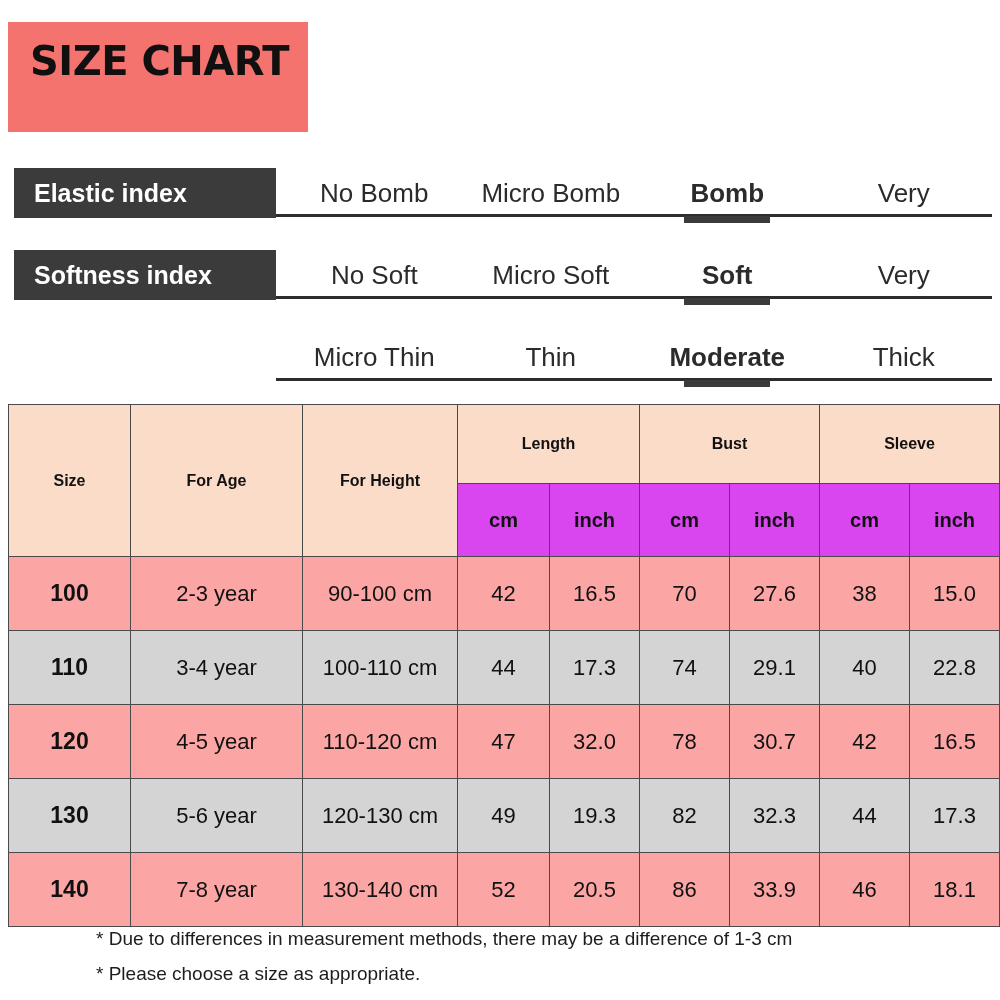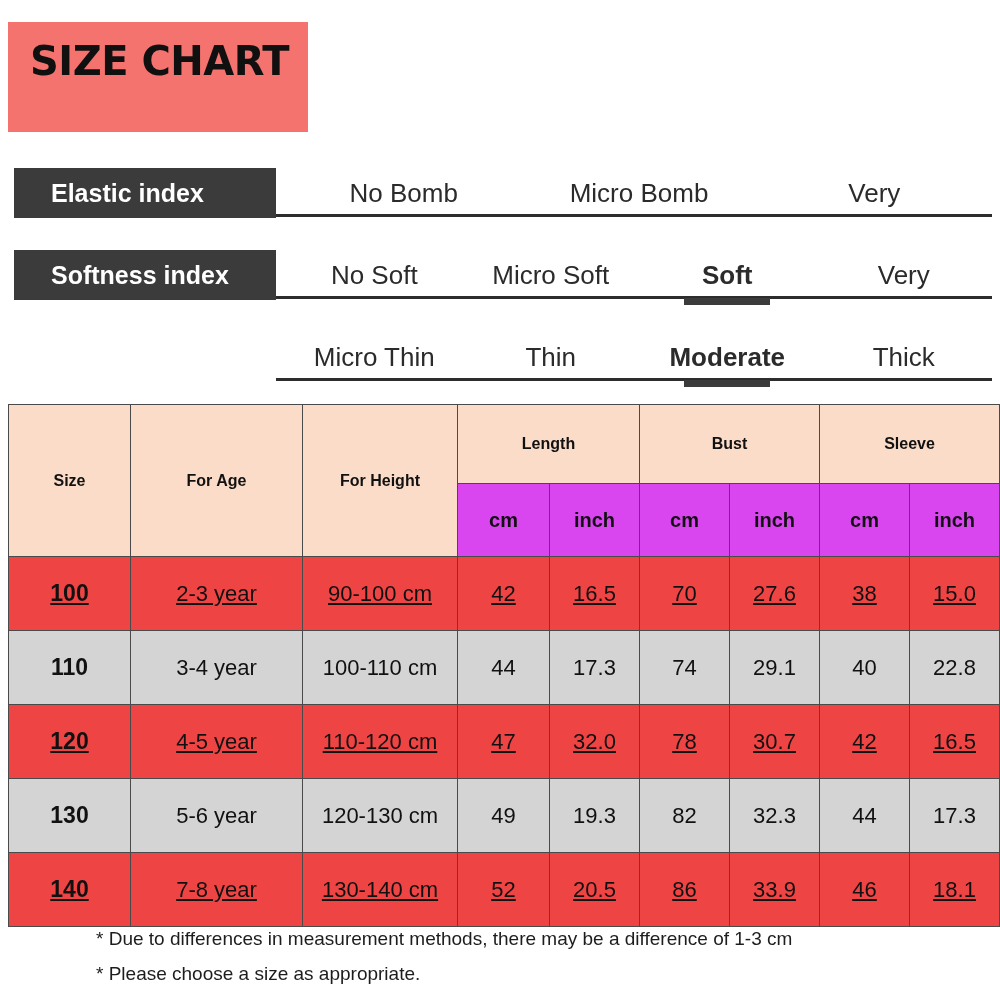--- a/index.html
+++ b/index.html
@@ -57,21 +57,21 @@
     left: 0;
     top: 0;
     width: 262px;
     height: 50px;
     background: #3b3b3b;
     color: #ffffff;
     font-size: 25px;
     font-weight: bold;
     display: flex;
     align-items: center;
-    padding-left: 37px;
+    padding-left: 20px;
     box-sizing: border-box;
     font-family: "Liberation Sans", sans-serif;
   }
   .index-underline {
     position: absolute;
     left: 262px;
     top: 46px;
     width: 716px;
     height: 3px;
     background: #2d2d2d;
@@ -137,21 +137,21 @@
     height: 70px;
   }
   .data td {
     height: 71px;
     font-size: 22px;
   }
   .data td.size-cell {
     font-weight: bold;
     font-size: 23px;
   }
-  .data.white td { background: #ef4444; text-decoration: underline; }
+  .data.white td { background: #fca5a5; }
   .data.grey td { background: #d4d4d4; }
 
   .note {
     position: absolute;
     left: 96px;
     font-size: 19px;
     color: #1d1d1d;
     font-family: "Liberation Sans", sans-serif;
     white-space: nowrap;
   }
@@ -176,20 +176,21 @@
   <div class="title-text">SIZE CHART</div>
 
   <div class="index-block">
 
     <div class="index-row">
       <div class="index-label">Elastic index</div>
       <div class="index-underline"></div>
       <div class="index-opts">
         <div class="opt">No Bomb</div>
         <div class="opt">Micro Bomb</div>
+        <div class="opt selected"><span>Bomb</span><span class="marker"></span></div>
         <div class="opt">Very</div>
       </div>
     </div>
 
     <div class="index-row">
       <div class="index-label">Softness index</div>
       <div class="index-underline"></div>
       <div class="index-opts">
         <div class="opt">No Soft</div>
         <div class="opt">Micro Soft</div>

